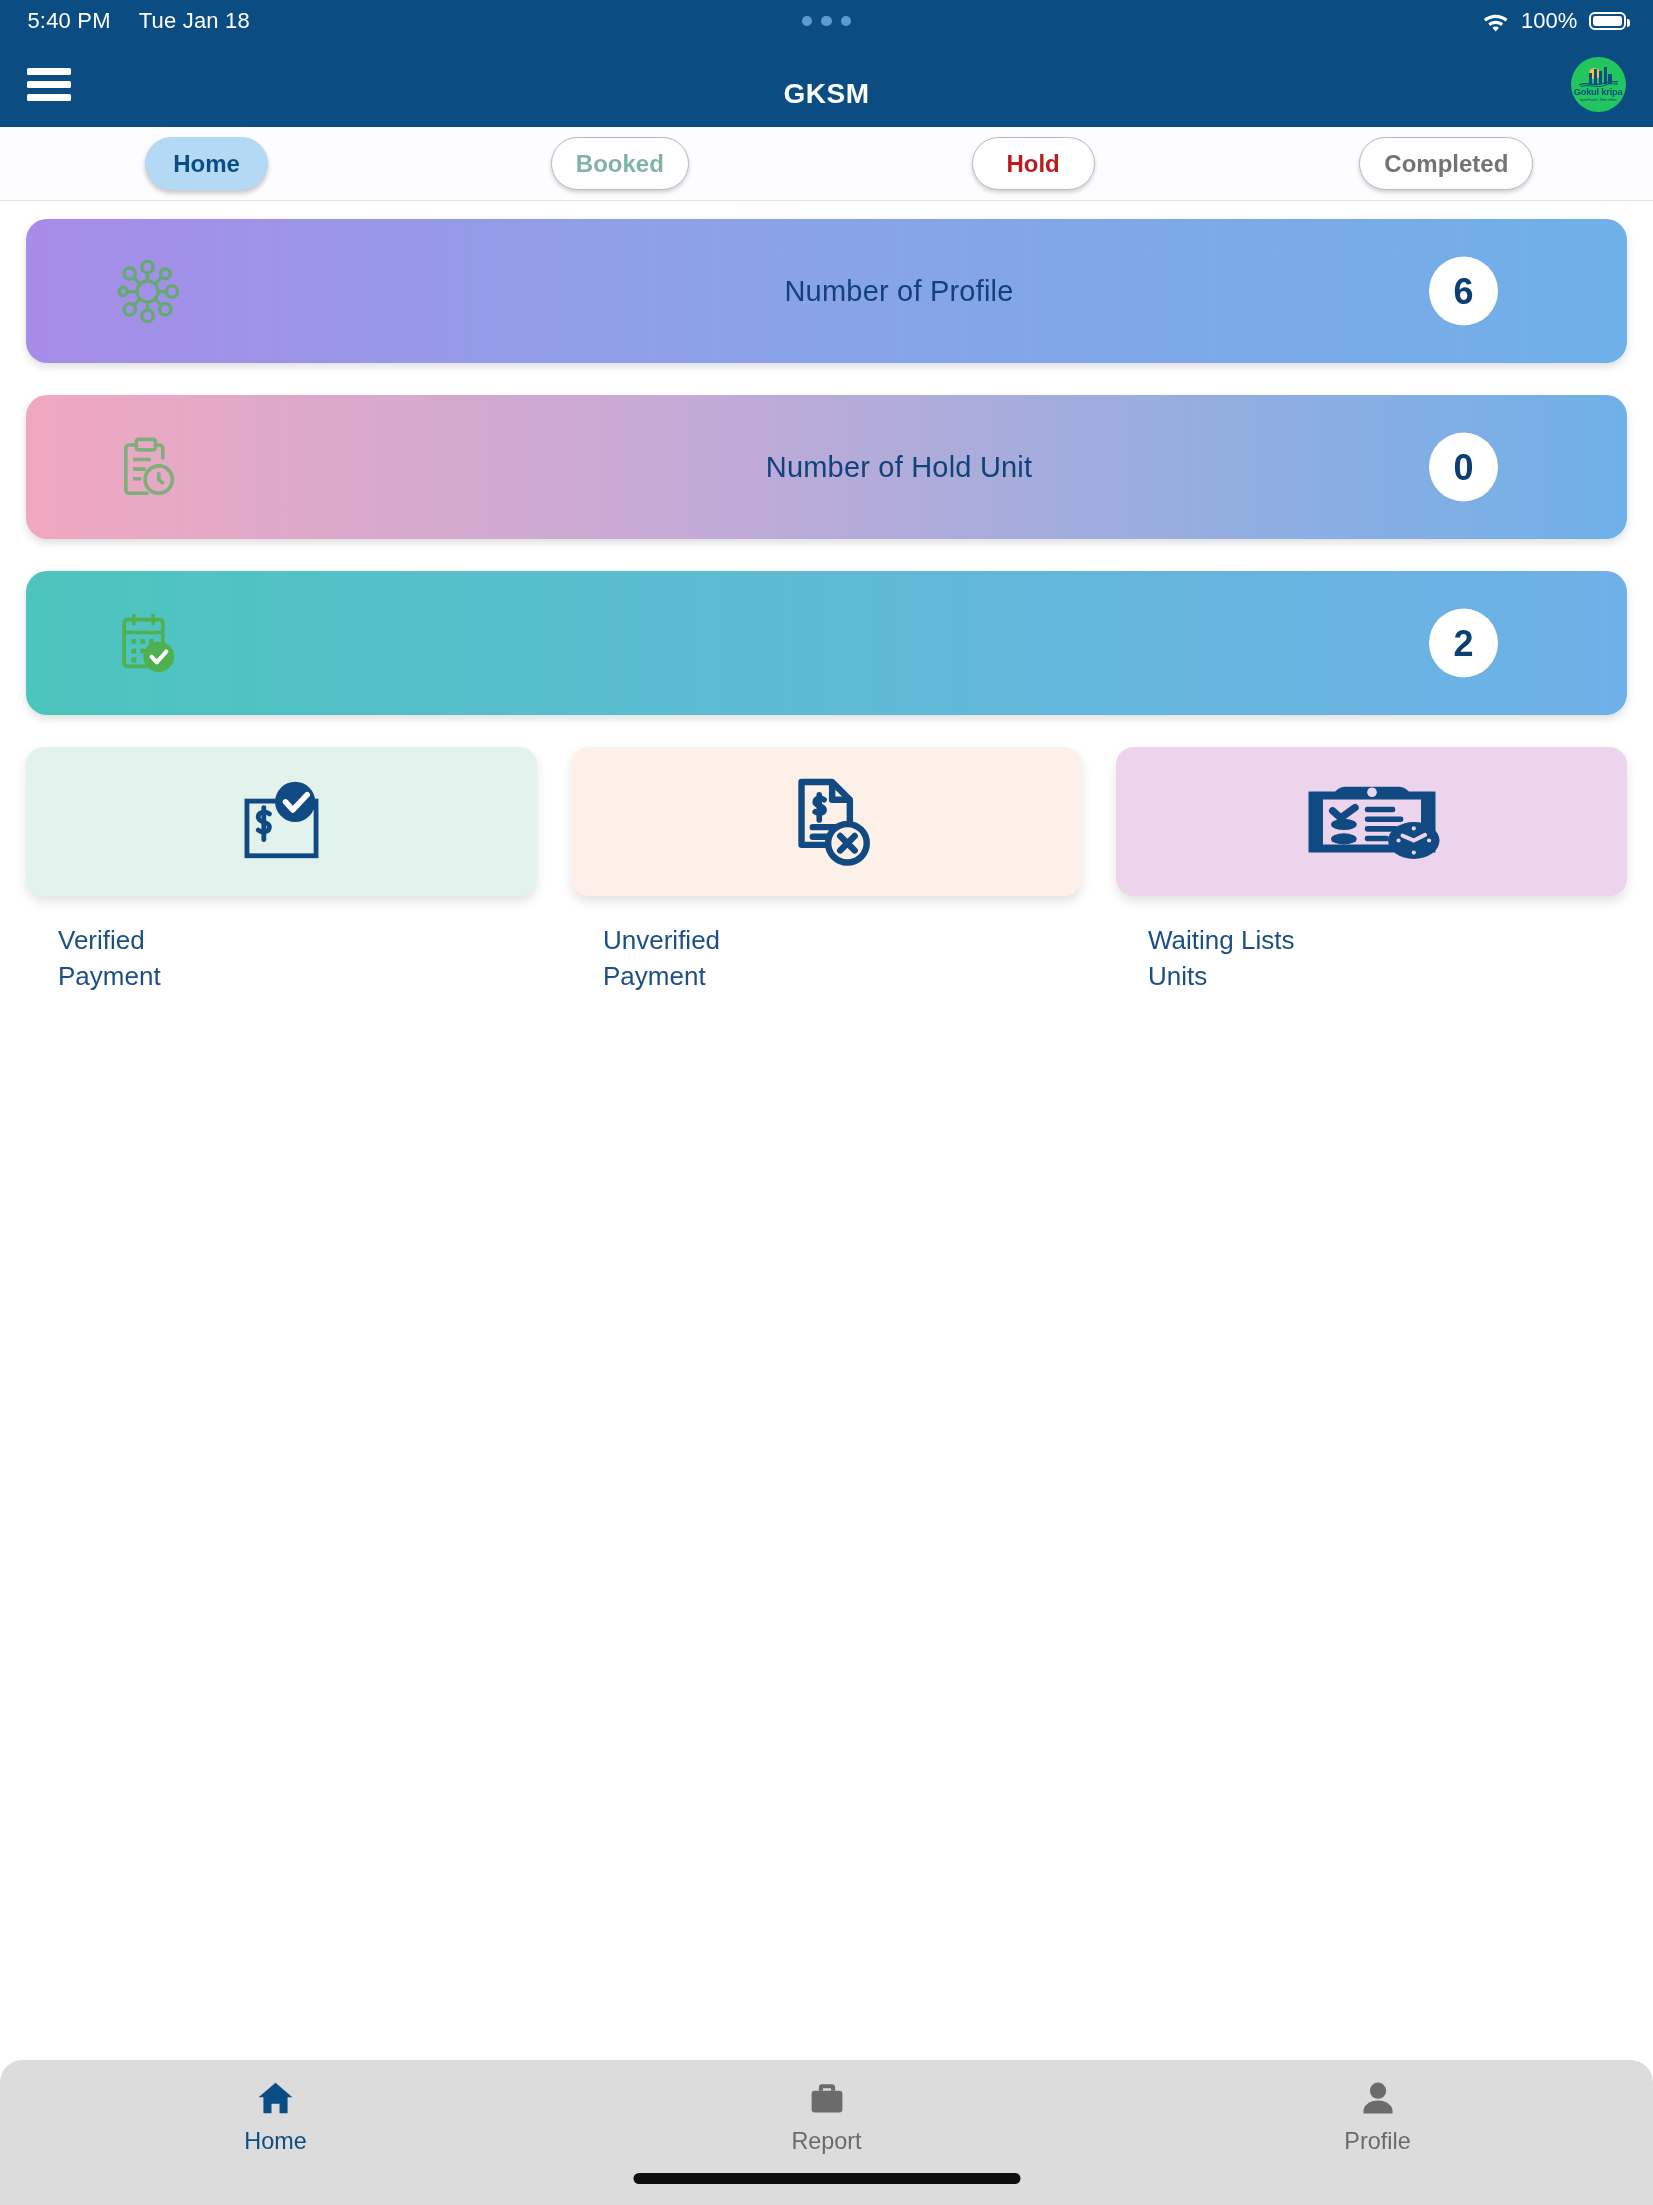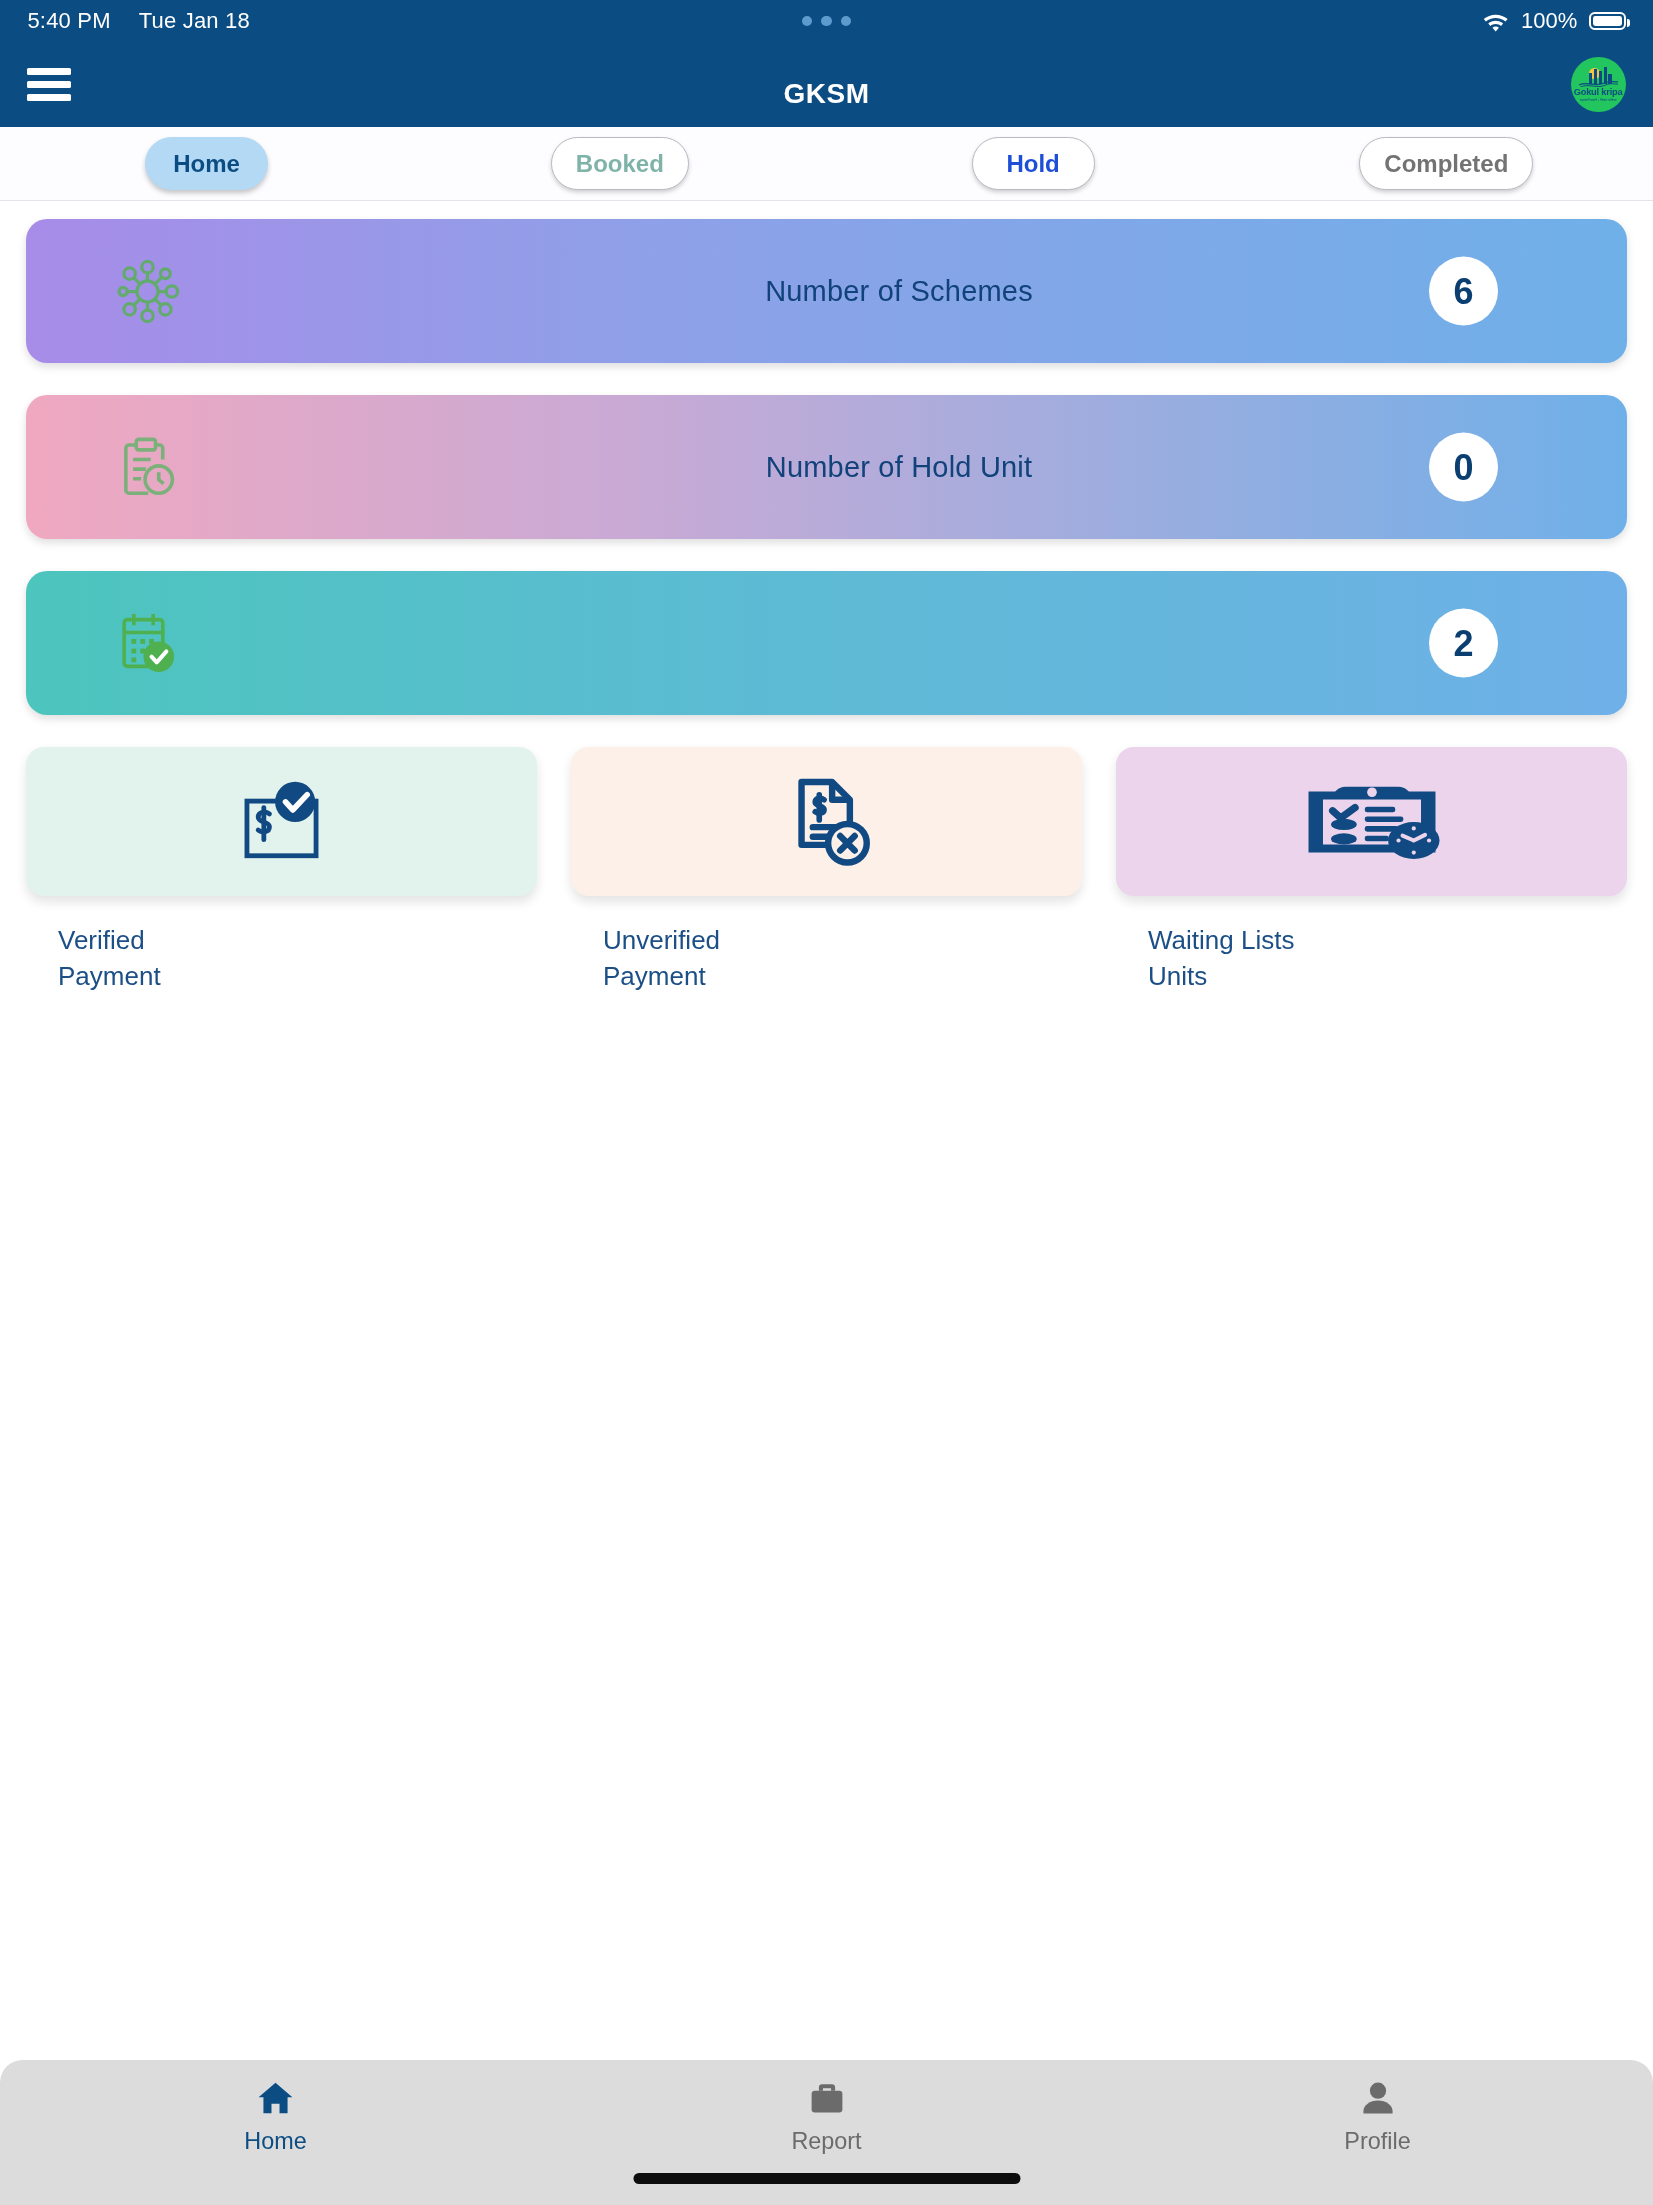--- a/index.html
+++ b/index.html
@@ -172,21 +172,21 @@
   </div>
 
   <div class="tabstrip">
     <div class="tab-cell">
       <div class="tab active" style="color:#0b4d82">Home</div>
     </div>
     <div class="tab-cell">
       <div class="tab" style="color:#7fb3a8">Booked</div>
     </div>
     <div class="tab-cell">
-      <div class="tab" style="color:#1d4ed8">Hold</div>
+      <div class="tab" style="color:#b91c1c">Hold</div>
     </div>
     <div class="tab-cell">
       <div class="tab" style="color:#737373">Completed</div>
     </div>
   </div>
 
   <div class="content">
 
     <div class="statcard" style="background:linear-gradient(90deg,#a78ce8 0%,#8fa0e8 38%,#6fb0e8 100%)">
       <div class="sc-icon">
@@ -196,21 +196,21 @@
             <circle cx="40" cy="70" r="7"></circle>
           <circle cx="10" cy="40" r="5"></circle>
             <circle cx="70" cy="40" r="7"></circle>
           <circle cx="18" cy="18" r="7"></circle>
             <circle cx="62" cy="18" r="6"></circle>
           <circle cx="18" cy="62" r="7"></circle>
             <circle cx="62" cy="62" r="7"></circle>
           <path d="M40 27V17M40 53v10M27 40H15M53 40h10M30 30l-7-7M50 30l7-7M30 50l-7 7M50 50l7 7"></path>
         </svg>
       </div>
-      <div class="sc-label">Number of Schemes</div>
+      <div class="sc-label">Number of Profile</div>
       <div class="sc-badge">6</div>
     </div>
 
     <div class="statcard" style="background:linear-gradient(90deg,#f0a8c0 0%,#c6aad6 40%,#6fb0e8 100%)">
       <div class="sc-icon">
         <svg width="61" height="65" viewBox="0 0 76 80" fill="none" stroke="#7cb07a" stroke-width="4.5">
           <path d="M24 12h-9a4 4 0 0 0-4 4v52a4 4 0 0 0 4 4h24"></path>
           <path d="M48 12h5a4 4 0 0 1 4 4v14"></path>
           <rect x="24" y="5" width="24" height="13" rx="3"></rect>
           <path d="M20 30h22M20 42h16M20 54h10"></path>

